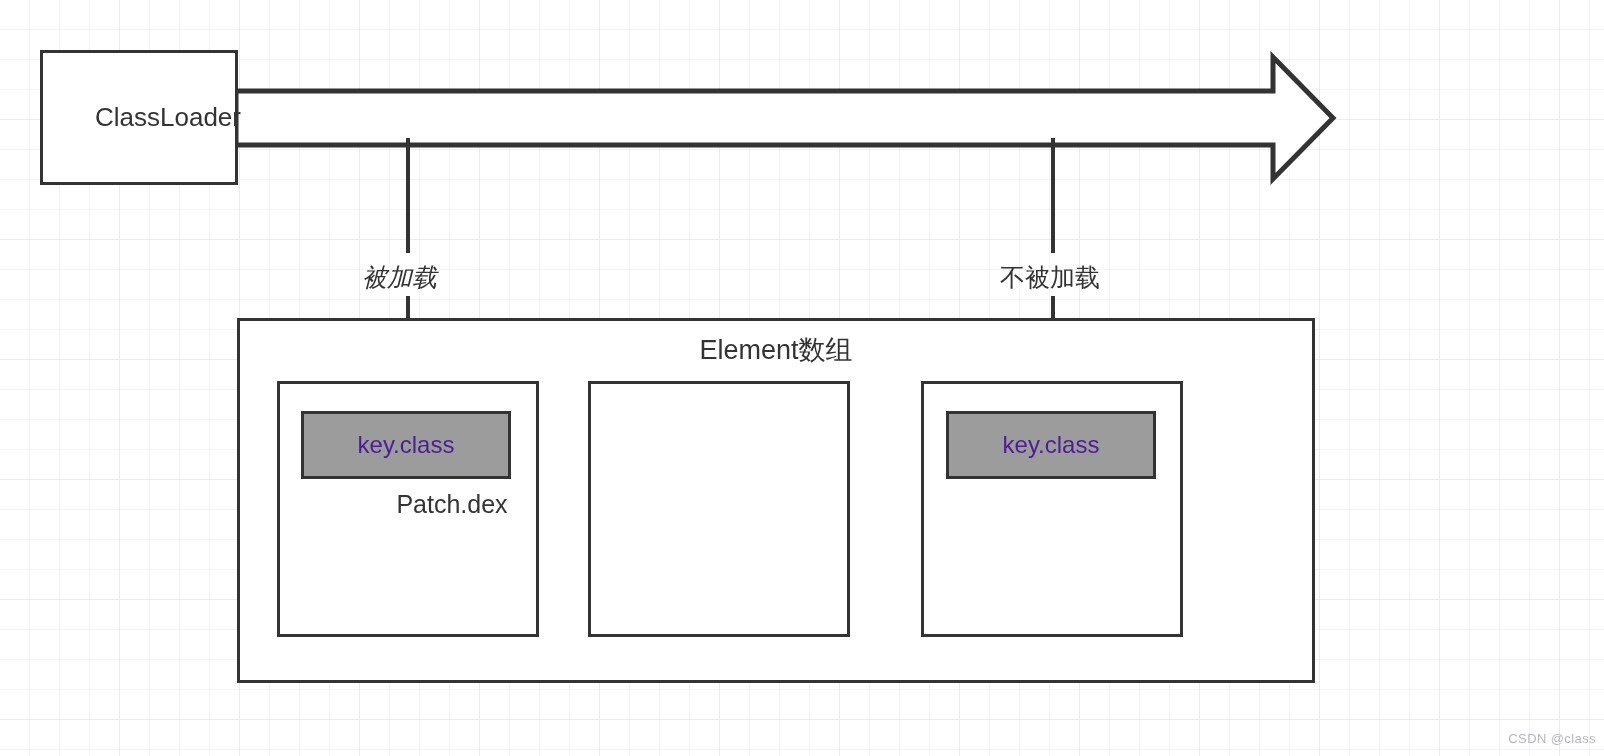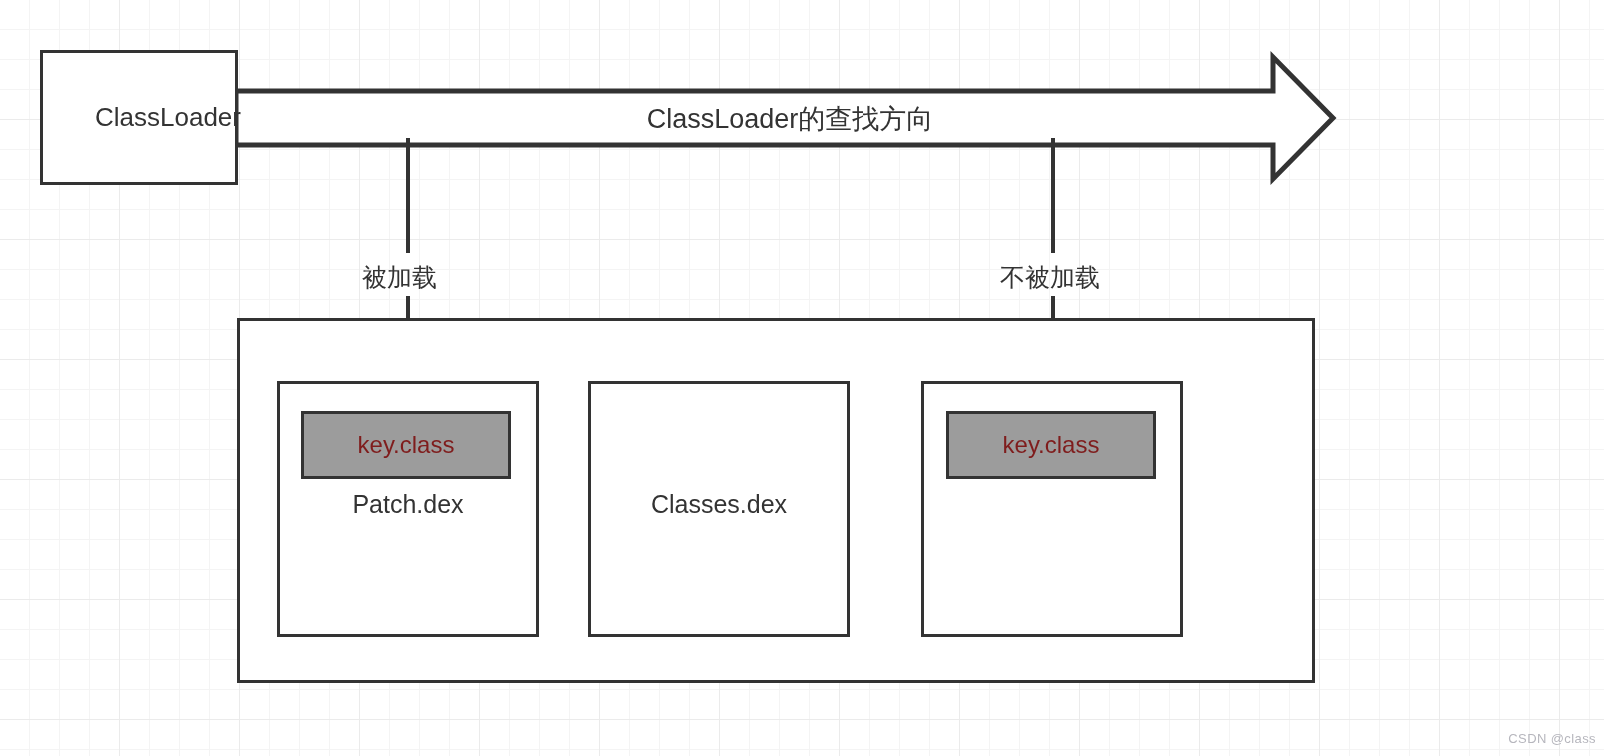--- a/index.html
+++ b/index.html
@@ -125,69 +125,69 @@
   }
   .keyclass {
     position: absolute;
     box-sizing: border-box;
     border: 3px solid #333333;
     background: #9c9c9c;
     display: flex;
     align-items: center;
     justify-content: center;
     font-size: 24px;
-    color: #7f1d1d;
+    color: #4c1d95;
   }
   .dexname {
     position: absolute;
     font-size: 25px;
     color: #333333;
     text-align: center;
     white-space: nowrap;
+    padding-left: 44px;
   }
 
   #watermark {
     position: absolute;
     right: 8px;
     bottom: 10px;
     font-size: 13px;
     color: #b6b6bd;
     letter-spacing: 0.4px;
   }
 </style>
 </head>
 <body>
 
 <div id="canvas">
 
   <svg id="block-arrow" viewBox="0 0 1102 140" preserveAspectRatio="none">
     <path d="M 0,43 L 1037,43 L 1037,9 L 1097,70 L 1037,131 L 1037,97 L 0,97 Z" fill="#ffffff" stroke="#333333" stroke-width="5" stroke-linejoin="miter"></path>
   </svg>
-  <div class="label-center" id="arrow-label">ClassLoader的查找方向</div>
 
   <div class="node" id="classloader-box"></div>
   <div class="label-center" id="classloader-label">ClassLoader</div>
 
   <div class="vline" style="left:406px; top:138px; height:115px;"></div>
-  <div class="vlabel" style="left:362px; top:261px;">被加载</div>
+  <div class="vlabel" style="left:362px; top:261px;font-style:italic;">被加载</div>
   <div class="vline" style="left:406px; top:296px; height:96px;"></div>
   <div class="vhead" style="left:397px; top:390px;"></div>
 
   <div class="vline" style="left:1051px; top:138px; height:115px;"></div>
   <div class="vlabel" style="left:1000px; top:261px;">不被加载</div>
   <div class="vline" style="left:1051px; top:296px; height:96px;"></div>
   <div class="vhead" style="left:1042px; top:390px;"></div>
 
   <div class="node" id="element-container"></div>
+  <div class="label-center" id="element-container-title">Element数组</div>
 
   <div class="dexbox" style="left:277px; top:381px; width:262px; height:256px;"></div>
   <div class="keyclass" style="left:301px; top:411px; width:210px; height:68px;">key.class</div>
   <div class="dexname" style="left:277px; top:490px; width:262px;">Patch.dex</div>
 
   <div class="dexbox" style="left:588px; top:381px; width:262px; height:256px;"></div>
-  <div class="dexname" style="left:588px; top:490px; width:262px;">Classes.dex</div>
 
   <div class="dexbox" style="left:921px; top:381px; width:262px; height:256px;"></div>
   <div class="keyclass" style="left:946px; top:411px; width:210px; height:68px;">key.class</div>
 
   <div id="watermark">CSDN @class</div>
 
 </div>
 
 </body></html>

